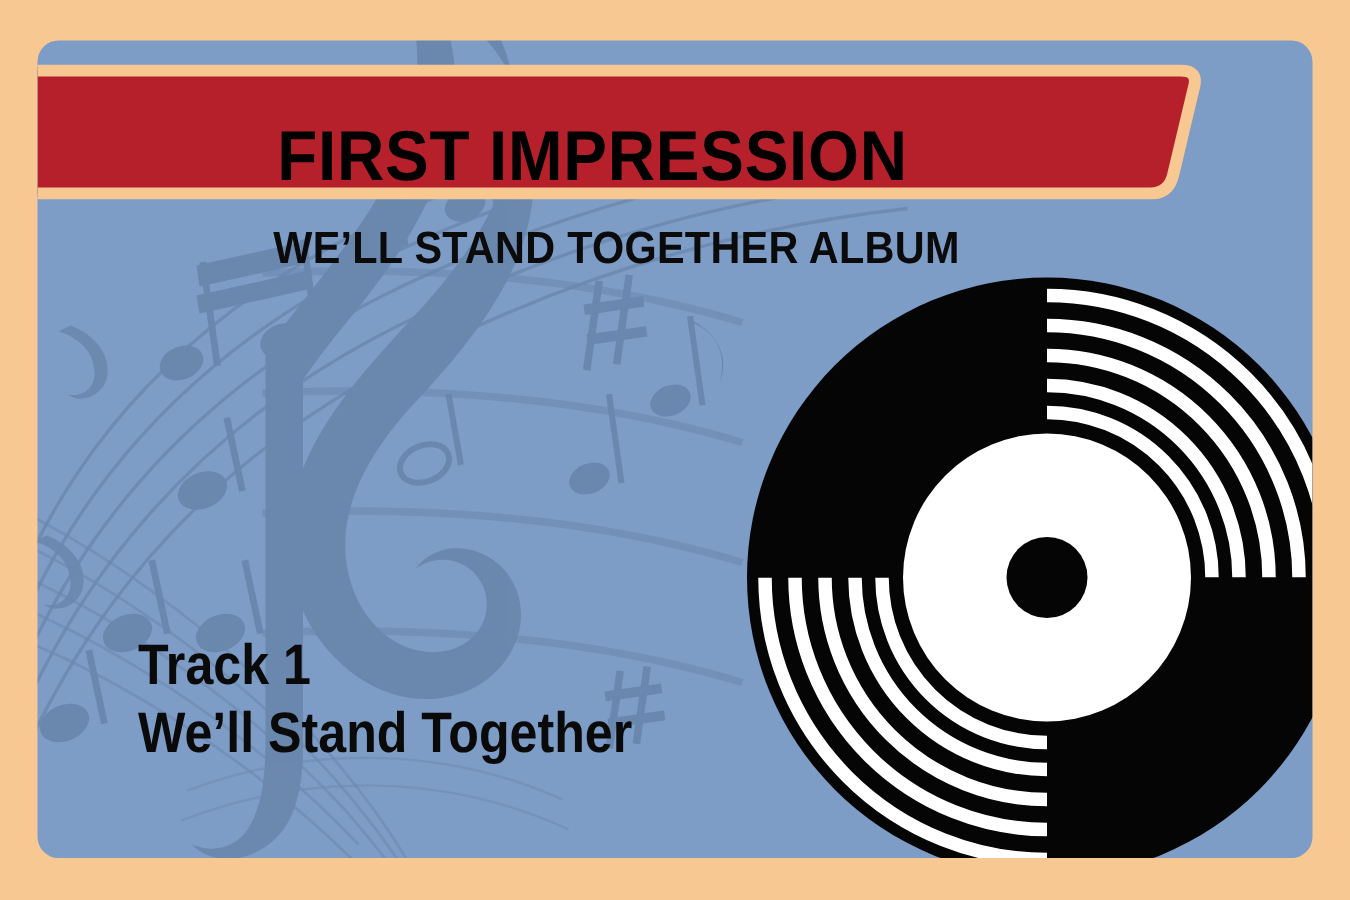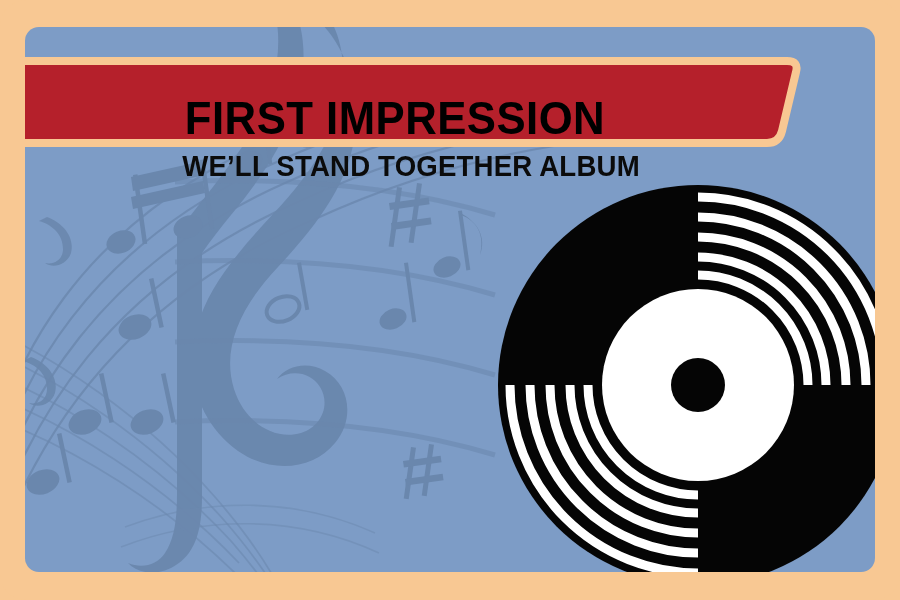--- a/index.html
+++ b/index.html
@@ -276,24 +276,28 @@
           <circle cx="673" cy="358" r="128"></circle>
           <circle cx="673" cy="358" r="110"></circle>
         </g>
 
         <circle cx="673" cy="358" r="96" fill="#ffffff"></circle>
 
         <circle cx="673" cy="358" r="27" fill="#050505"></circle>
       </g>
     </svg>
 
-    <div id="banner" style="left:0;top:30px;width:797px;height:86px;">
+    <div id="banner" style="left:0;top:16px;width:797px;height:86px;">
       <svg width="797" height="90" viewBox="0 0 797 90" xmlns="http://www.w3.org/2000/svg">
         <path d="M -10 4 L 762 4 Q 774 4 771 15 L 757 74 Q 754 86 742 86 L -10 86 Z" fill="#b5202b" stroke="#f8c893" stroke-width="8" stroke-linejoin="round"></path>
       </svg>
       <div id="banner-title" style="top:30px;height:60px;">FIRST IMPRESSION</div>
     </div>
 
     <div id="subtitle" style="left:0;top:118px;width:772px;">WE’LL STAND TOGETHER ALBUM</div>
 
+    <div id="track-block" style="left:67px;top:395px;">
+      <span id="track-number">Track 1</span>
+      <span id="track-title">We’ll Stand Together</span>
+    </div>
 
   </div>
 </div>
 
 </body></html>

